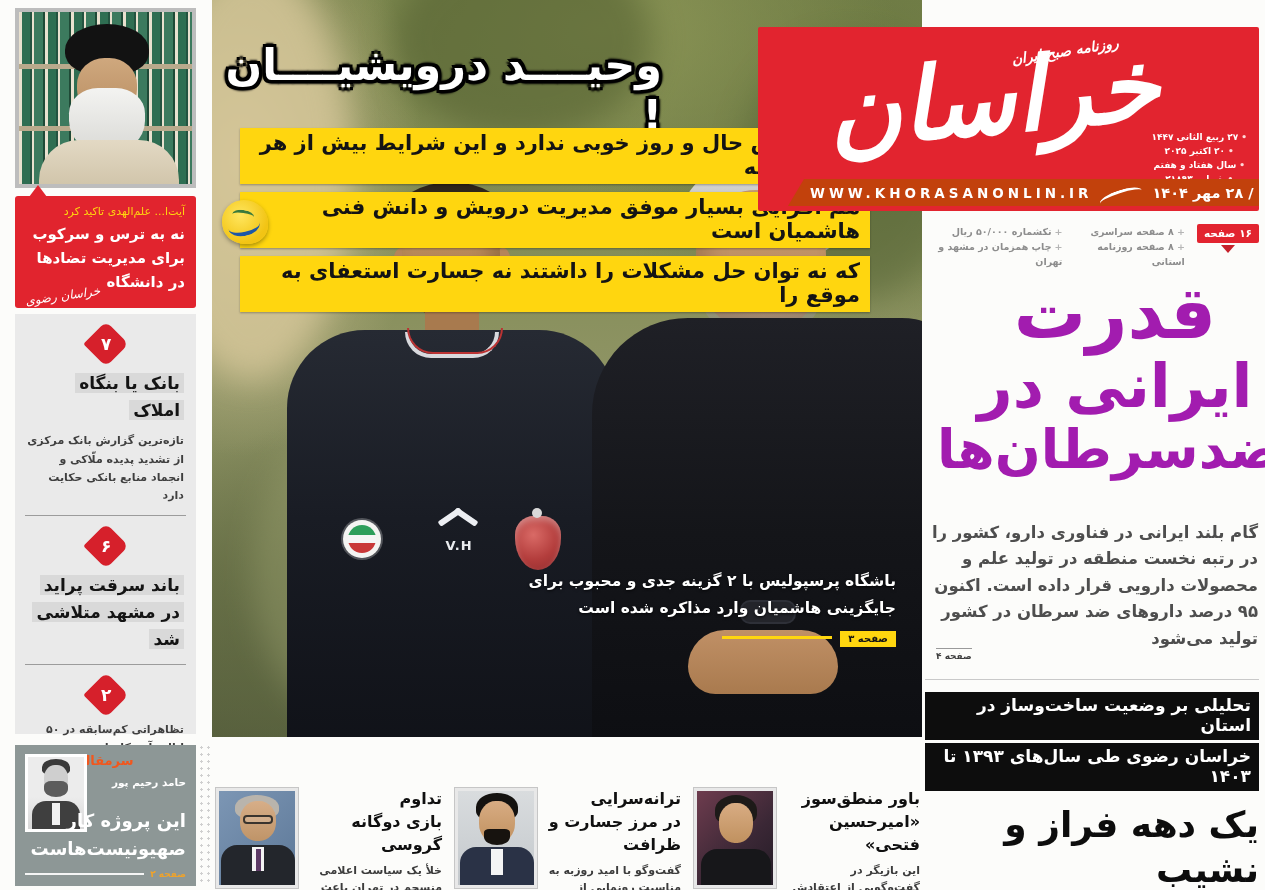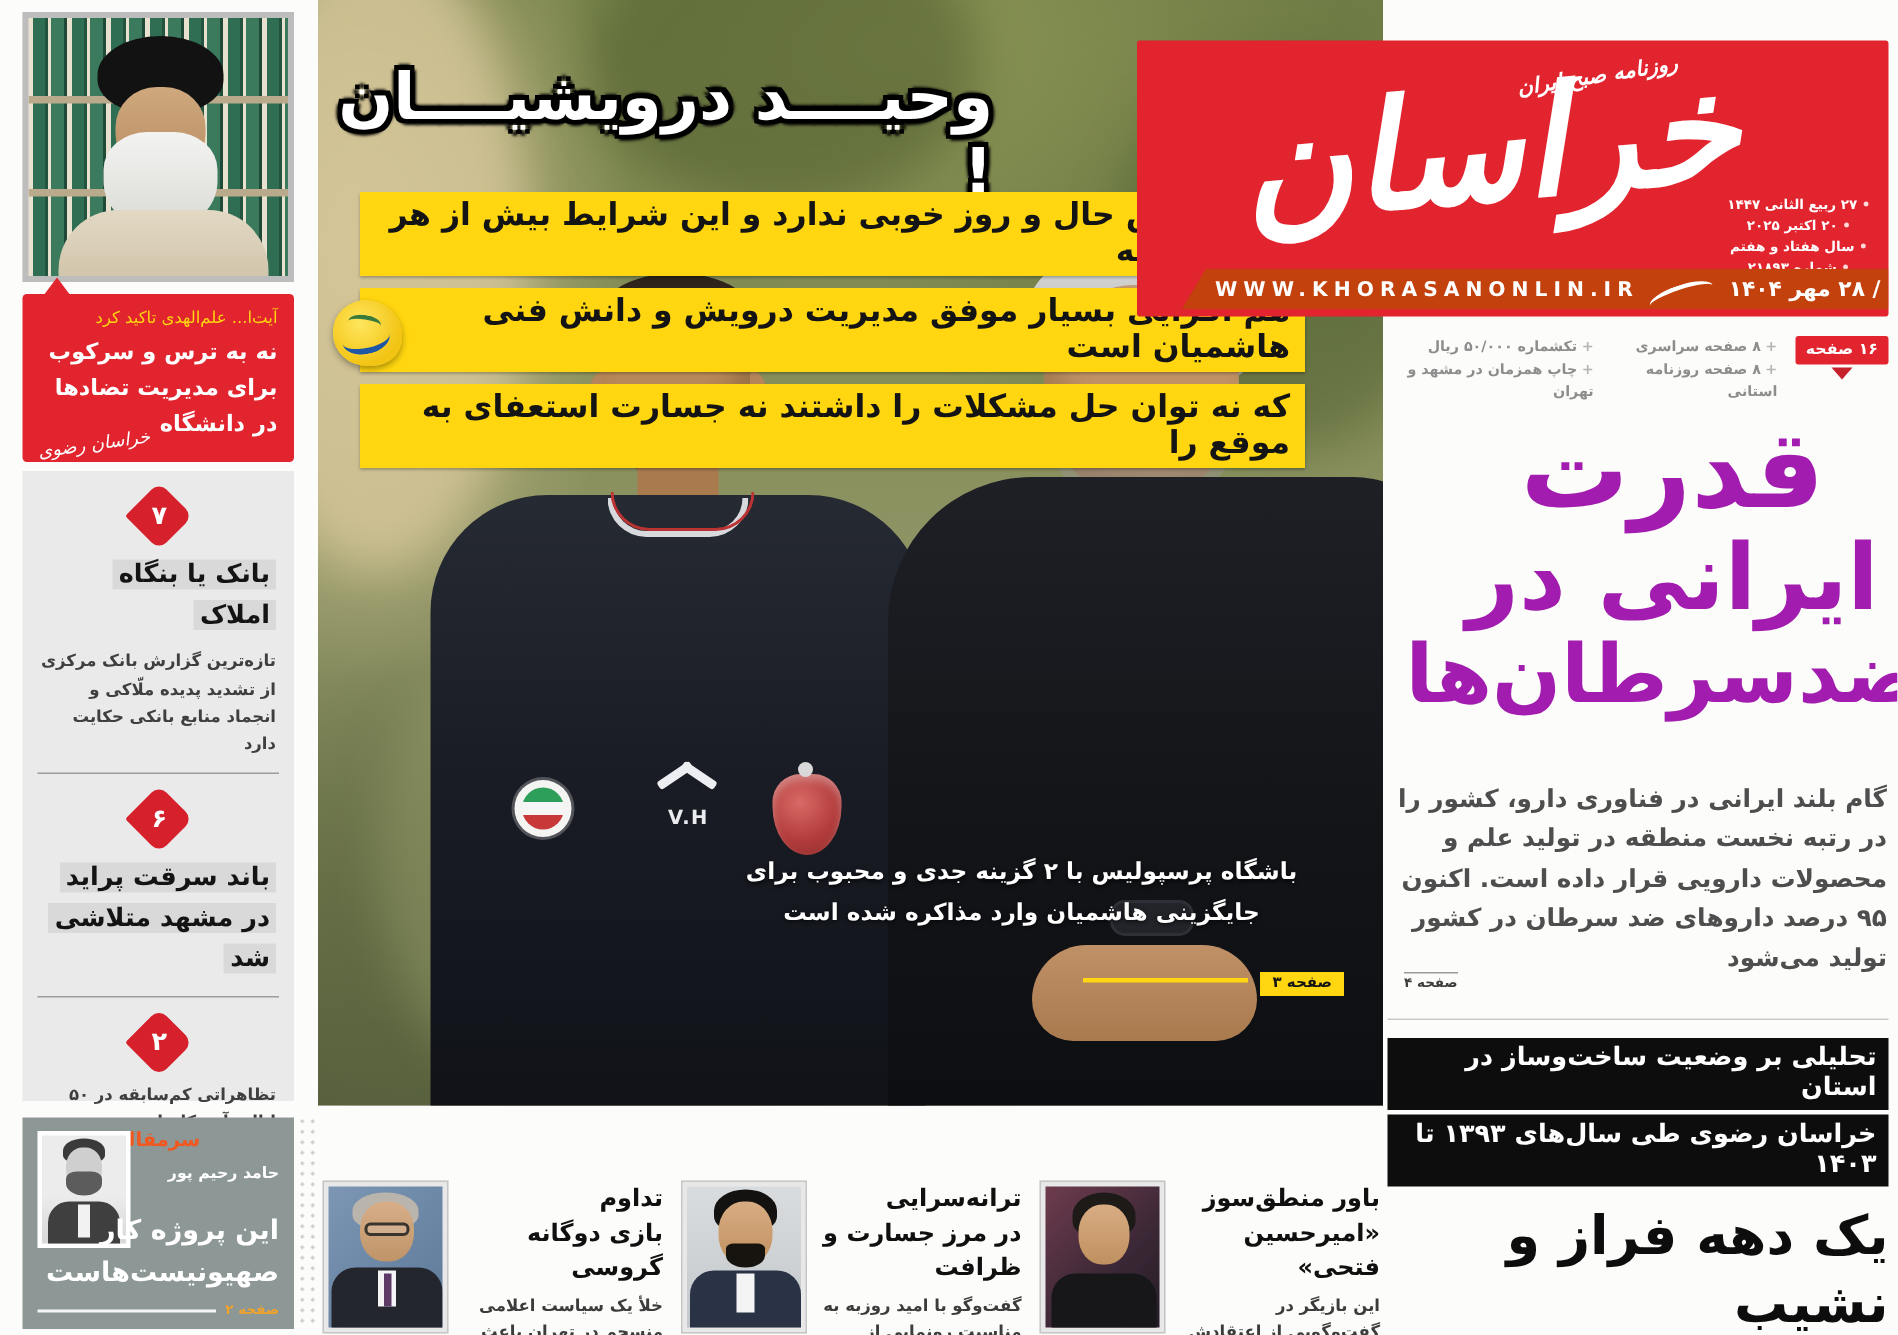--- a/index.html
+++ b/index.html
@@ -61,22 +61,22 @@
 
   .section-logo { position:absolute; left:10px; top:200px; width:46px; height:44px;
     background:radial-gradient(circle at 40% 35%, #ffe65e 0%, #f2c414 70%); border-radius:58% 64% 52% 60%; box-shadow:0 2px 4px rgba(0,0,0,.35); }
   .section-logo::before { content:""; position:absolute; left:6px; top:16px; width:32px; height:16px; border-bottom:4px solid #1d57a6; border-radius:50%; transform:rotate(-12deg); }
   .section-logo::after { content:""; position:absolute; left:10px; top:10px; width:22px; height:8px; border-top:3px solid #3a7a3c; border-radius:50%; transform:rotate(8deg); }
 
   
   .quote-block { position:absolute; right:26px; top:568px; width:430px; direction:rtl; text-align:right; }
   .q-title { color:#ffd60f; font-size:21px; font-weight:bold; text-shadow:0 2px 3px rgba(0,0,0,.65); }
   .q-glyph { font-size:40px; line-height:0; vertical-align:-12px; margin-left:6px; color:#ffd60f; text-shadow:0 2px 3px rgba(0,0,0,.6); }
-  .q-line { color:#fff; font-size:15.5px; font-weight:bold; line-height:1.75; text-shadow:0 1px 3px rgba(0,0,0,.8);text-align:center; }
-  .q-page-row { margin-top:21px; white-space:nowrap; }
+  .q-line { color:#fff; font-size:15.5px; font-weight:bold; line-height:1.75; text-shadow:0 1px 3px rgba(0,0,0,.8); }
+  .q-page-row { margin-top:5px; white-space:nowrap; }
   .q-page { display:inline-block; background:#ffd60f; color:#141414; font-size:10px; font-weight:bold; padding:2px 8px 3px; }
   .q-rule { display:inline-block; vertical-align:middle; width:110px; height:3px; background:#ffd60f; margin-right:8px; }
 
   
   .masthead { position:absolute; left:758px; top:27px; width:501px; height:184px; background:#e2242f; border-radius:2px; z-index:6; }
   .m-tagline { position:absolute; top:16px; right:140px; color:#fff; font-size:14px; font-weight:bold; transform:rotate(-9deg); font-style:italic; }
   .m-logo { position:absolute; left:0; right:30px; top:22px; text-align:center; color:#fff; font-size:100px; font-weight:bold; font-style:italic; transform:rotate(-5deg); line-height:1; }
   .m-info { position:absolute; right:12px; top:104px; direction:rtl; text-align:center; color:#fff; font-size:9px; line-height:1.55; font-weight:bold; }
   .m-info .dot { color:#ffd9d9; margin-left:3px; }
   .url-strip { position:absolute; left:30px; right:0; bottom:5px; height:27px; background:#c2410c; display:flex; align-items:center; clip-path:polygon(16px 0, 100% 0, 100% 100%, 0 100%); }

